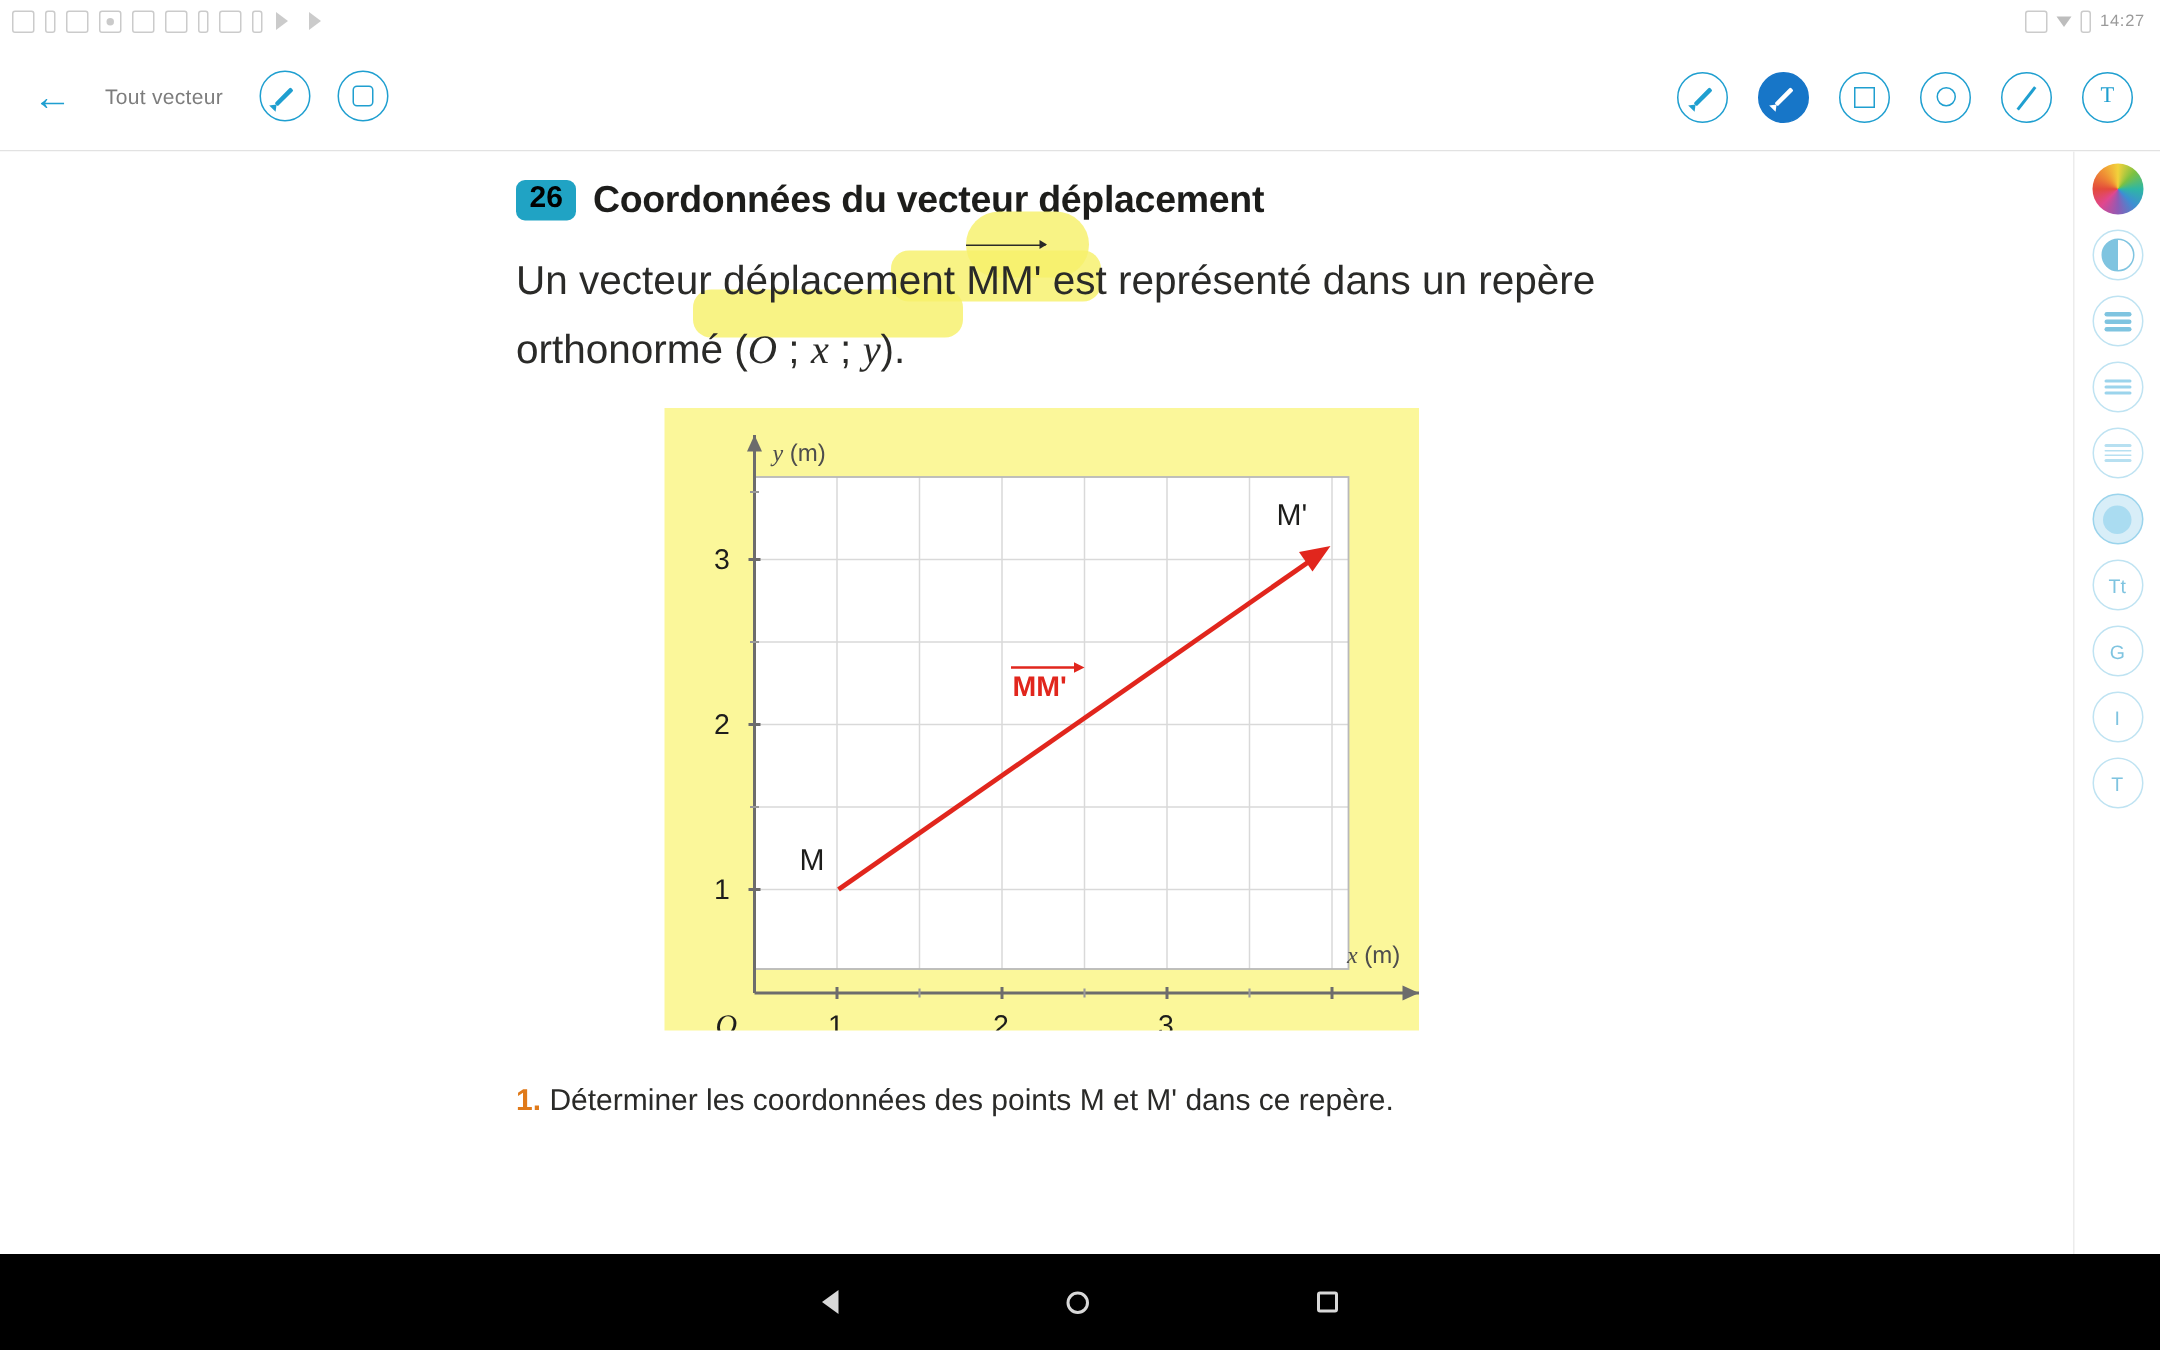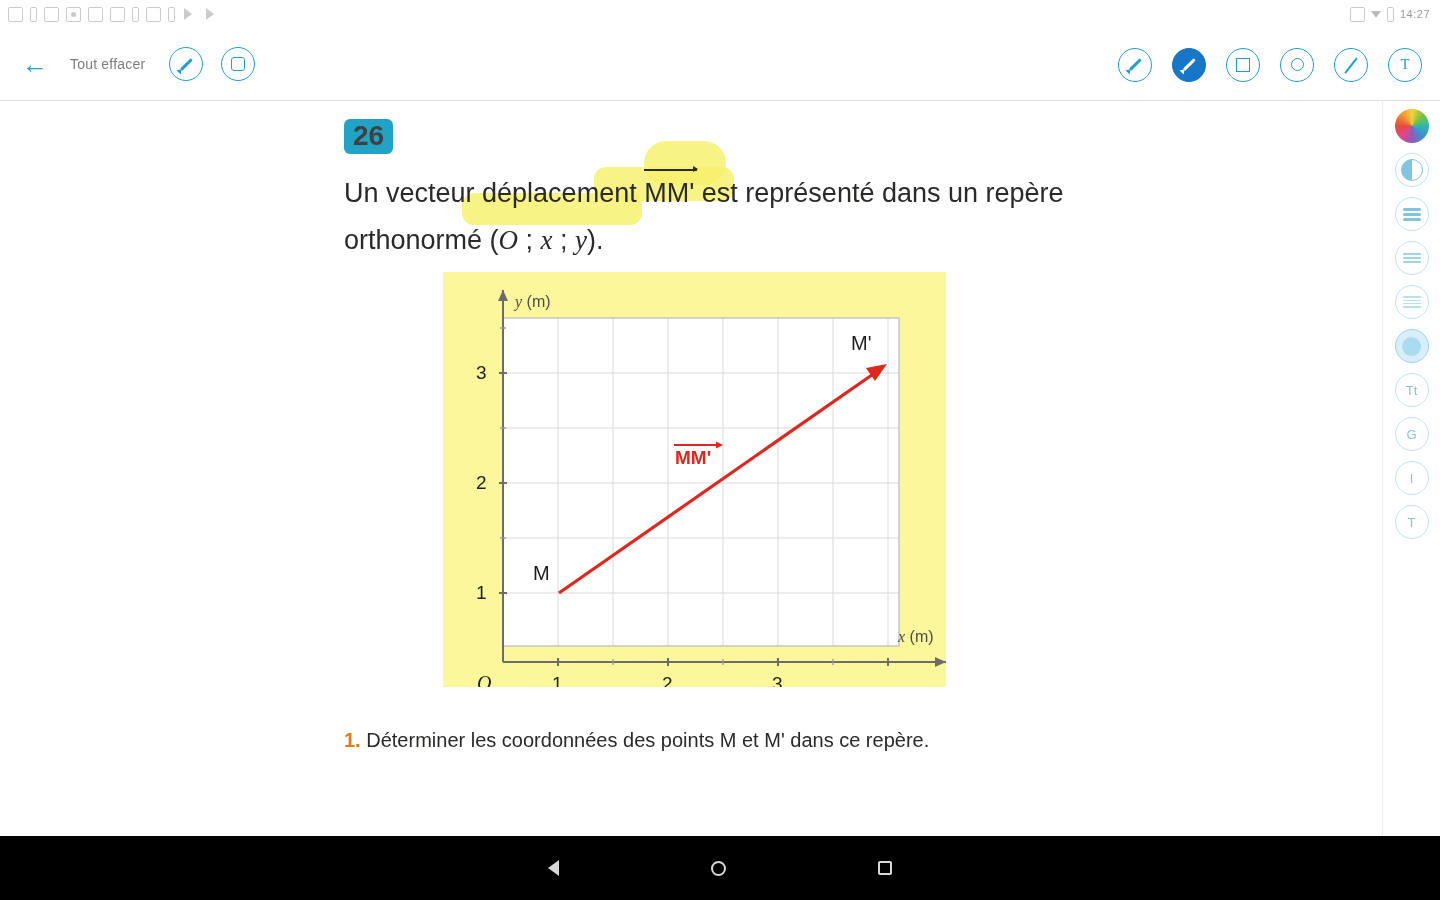--- a/index.html
+++ b/index.html
@@ -136,21 +136,21 @@
 
   
   #doc {
     position: absolute; left: 0; top: 101px; width: 1382px; height: 735px;
     background: #ffffff; overflow: hidden;
   }
   #doc-inner { position: absolute; left: 344px; top: 18px; width: 745px; }
 
   .ex-head { display: flex; align-items: center; gap: 11px; }
   .ex-num {
-    background: #20a3c4; color: #404040; font-weight: bold; font-size: 28px;
+    background: #20a3c4; color: #000000; font-weight: bold; font-size: 20px;
     border-radius: 6px; padding: 2px 9px 4px; line-height: 1.05;
     font-family: "Liberation Sans", sans-serif;
   }
   .ex-title {
     font-size: 25px; font-weight: bold; color: #1d1d1b; letter-spacing: -.2px;
   }
 
   .body-text {
     margin-top: 14px; font-size: 27px; color: #2a2a28; line-height: 1.72;
     position: relative; z-index: 2;
@@ -226,21 +226,21 @@
   <div class="right">
     <span class="sysicon"></span>
     <span class="tri-down"></span>
     <span class="sysicon thin"></span>
     <span class="clock">14:27</span>
   </div>
 </div>
 
 <div id="toolbar">
   <div id="back-arrow">←</div>
-  <div id="clear-all">Tout effacer</div>
+  <div id="clear-all">Tout vecteur</div>
   <div class="left-tools">
     <div class="circ-btn">
       <span class="pen-glyph"></span>
     </div>
     <div class="circ-btn">
       <span class="sq-glyph round"></span>
     </div>
   </div>
 
   <div class="right-tools">
@@ -307,20 +307,21 @@
   <div class="rail-btn">
     <span>T</span>
   </div>
 </div>
 
 <div id="doc">
   <div id="doc-inner">
 
     <div class="ex-head">
       <span class="ex-num">26</span>
+      <span class="ex-title">Coordonnées du vecteur déplacement</span>
     </div>
 
     <div class="hl" style="left:250px; top:48px; width:140px; height:34px;"></div>
     <div class="hl" style="left:118px; top:74px; width:180px; height:32px;"></div>
     <div class="hl" style="left:300px; top:22px; width:82px; height:44px; border-radius:26px;"></div>
 
     <div class="body-text">
       <span>Un vecteur déplacement </span><span class="vec">MM'</span><span> est représenté dans un repère orthonormé (</span><i>O</i><span> ; </span><i>x</i><span> ; </span><i>y</i><span>).</span>
     </div>
 

